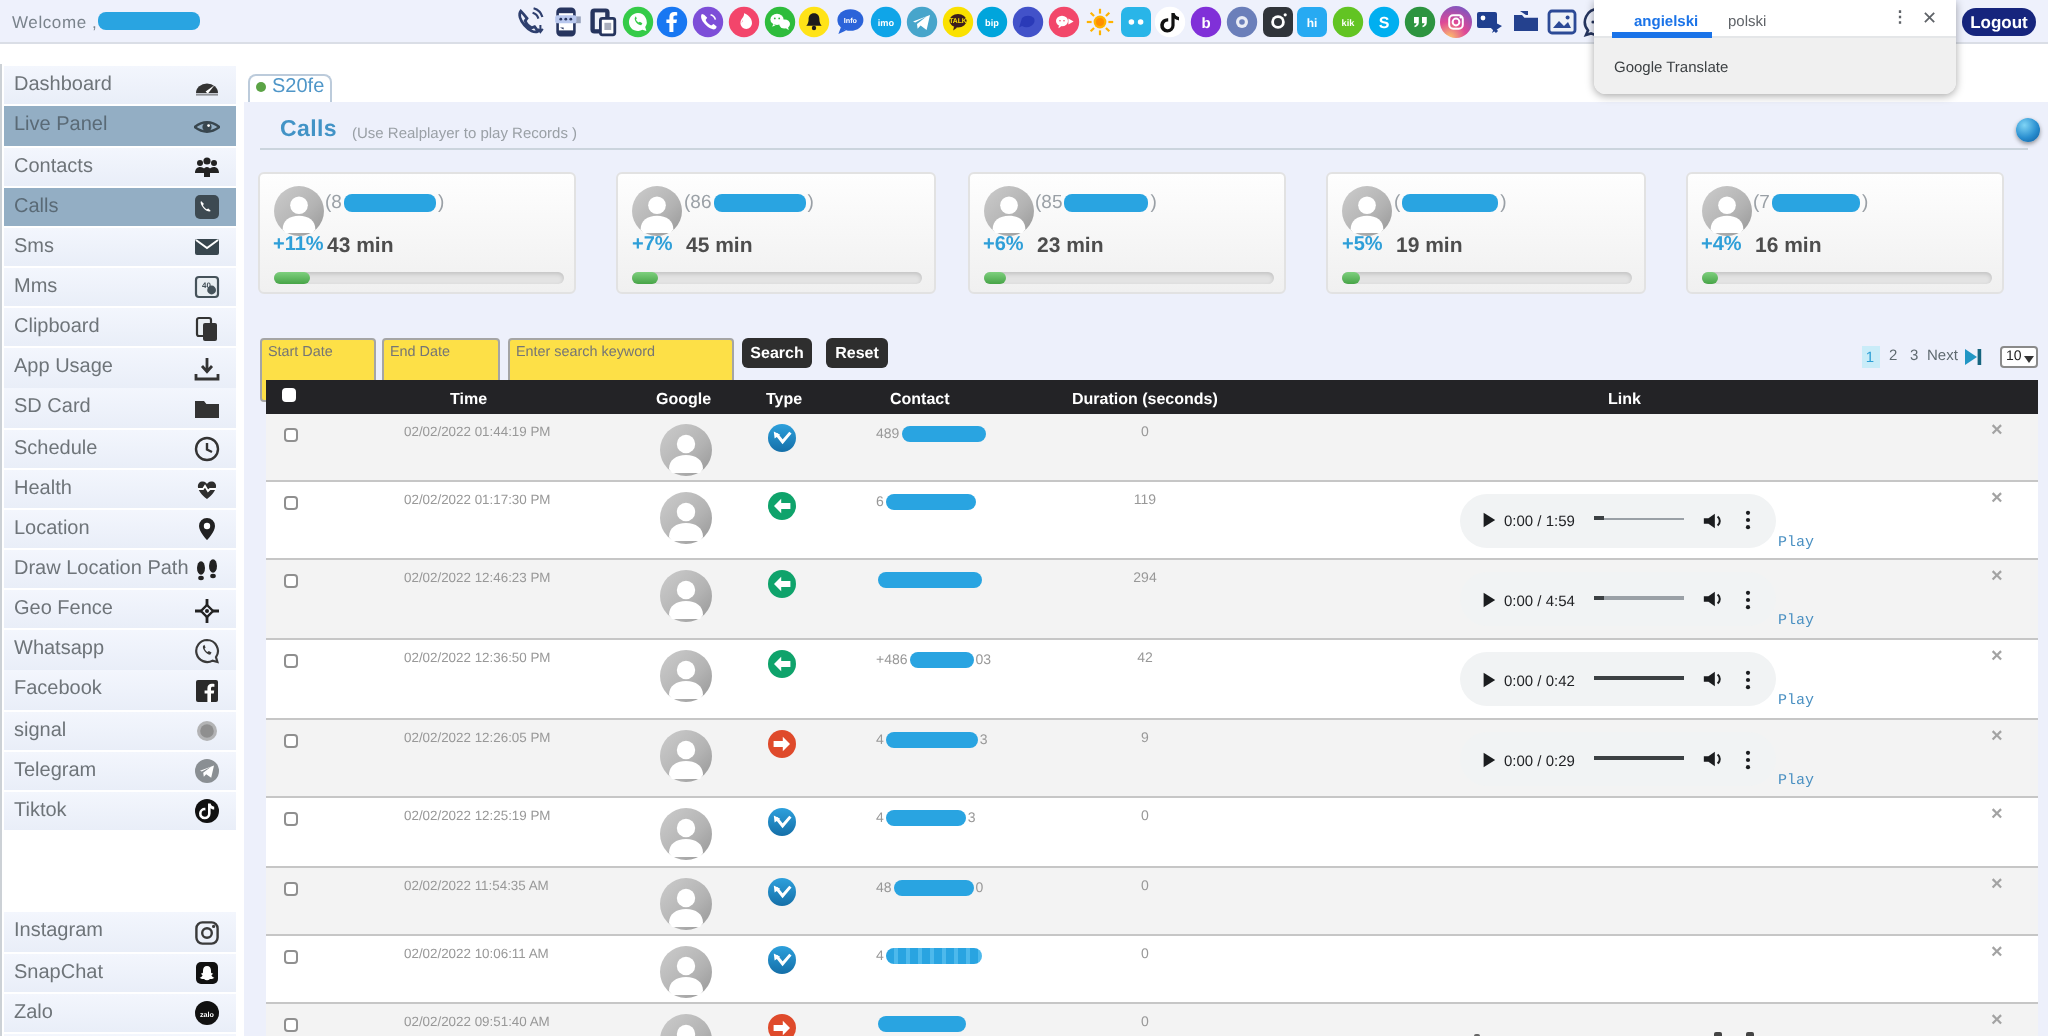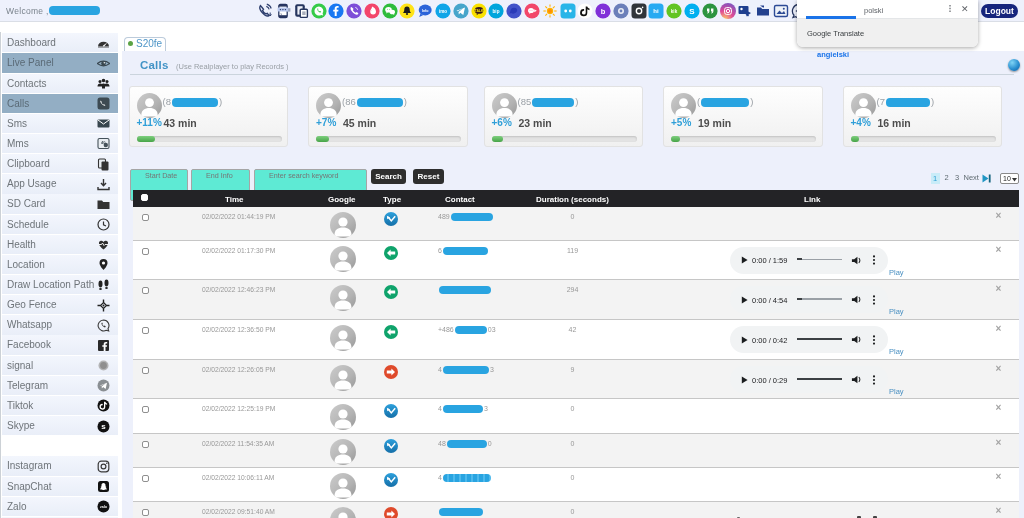--- a/index.html
+++ b/index.html
@@ -9,21 +9,21 @@
 
 
 #topbar { left:0; top:0; width:1024px; height:22px; background:#eef1fc; border-bottom:1px solid #dadee6; }
 #welcome { left:6px; top:5.5px; font-size:8.5px; color:#7a838c; letter-spacing:0.3px; }
 #wredact { left:49px; top:6px; width:51px; height:9px; border-radius:4px; background:#29a4e1; }
 .ticon { position:absolute; top:3px; width:16px; height:16px; border-radius:50%; color:#fff; font-size:6px; font-weight:bold; text-align:center; line-height:16px; }
 
 
 #gt { left:797px; top:0px; width:181px; height:47px; background:#fff; border-radius:0 0 6px 6px; box-shadow:0 1px 4px rgba(0,0,0,0.35); z-index:30; }
 #gt .tabs { position:absolute; left:0; top:0; width:181px; height:19px; background:#fff; border-bottom:1px solid #e4e6e8; }
-#gt .ang { position:absolute; left:20px; top:6px; font-size:7.5px; color:#1a73e8; font-weight:bold;margin-top:44px; }
+#gt .ang { position:absolute; left:20px; top:6px; font-size:7.5px; color:#1a73e8; font-weight:bold; }
 #gt .pol { position:absolute; left:67px; top:6px; font-size:7.5px; color:#5f6368; }
 #gt .underline { position:absolute; left:9px; top:16px; width:50px; height:2.5px; background:#1a73e8; }
 #gt .dots { position:absolute; left:149px; top:4px; font-size:8px; color:#5f6368; font-weight:bold; }
 #gt .close { position:absolute; left:164px; top:4px; font-size:9px; color:#5f6368; }
 #gt .body { position:absolute; left:0; top:19px; width:181px; height:28px; background:#f0f0f0; border-radius:0 0 6px 6px; }
 #gt .gtxt { position:absolute; left:10px; top:10px; font-size:7.5px; color:#3c4043; }
 #logout { left:981px; top:3.5px; width:37px; height:14.5px; background:#16257d; border-radius:8px; color:#fff; font-size:8.5px; font-weight:bold; text-align:center; line-height:14.5px; z-index:5; }
 
 
 #sidebar { left:0; top:32px; width:138px; height:486px; background:#fff; border-left:1px solid #ccd1d6; }
@@ -45,21 +45,21 @@
 .card { position:absolute; top:86px; width:159.5px; height:61px; background:linear-gradient(#fefefe, #f0f0f0); border:1px solid #e2e2e2; border-radius:3px; }
 .cav { position:absolute; left:7px; top:6px; width:25px; height:25px; }
 .cphone { position:absolute; left:33px; top:9px; font-size:9.5px; color:#9aa0a6; }
 .cpct { position:absolute; left:7px; top:30px; font-size:10px; font-weight:bold; color:#2f9fd8; }
 .cmin { position:absolute; left:34px; top:29.5px; font-size:10.5px; font-weight:bold; color:#4d4d4d; }
 .cbar { position:absolute; left:7px; top:48.5px; width:145px; height:6.5px; background:#e3e3e3; border-radius:4px; box-shadow:inset 0 1px 2px rgba(0,0,0,0.15); }
 .cfill { position:absolute; left:0; top:0; height:6.5px; background:linear-gradient(#7ed07e, #47a447); border-radius:4px; }
 .crd { display:inline-block; background:#29a4e1; height:9px; border-radius:4px; vertical-align:middle; margin:0 1px; }
 
 
-.finput { position:absolute; top:169px; height:32px; background:#5eead4; border:1px solid #a5a5a5; border-radius:2px; font-size:7.2px; color:#757575; padding-left:14px; line-height:12px; }
+.finput { position:absolute; top:169px; height:32px; background:#fde047; border:1px solid #a5a5a5; border-radius:2px; font-size:7.2px; color:#757575; padding-left:3px; line-height:12px; }
 .fbtn { position:absolute; top:169px; height:15px; background:#2e2e2e; border-radius:3px; color:#fff; font-size:8px; font-weight:bold; text-align:center; line-height:15px; }
 #pag { left:930.5px; top:172.5px; font-size:7.5px; color:#5f6a70; width:62px; height:12px; }
 #pag .cur { background:#c9ecf8; color:#2d9fd6; }
 #pgsel { left:1000px; top:173px; width:19px; height:11px; background:#fff; border:1px solid #8a8a8a; border-radius:2px; font-size:7px; color:#222; text-align:left; padding-left:2px; line-height:9px; }
 
 
 #thead { left:133px; top:190px; width:886px; height:17px; background:#232326; color:#fff; }
 .hcell { position:absolute; top:5px; font-size:8px; font-weight:bold; }
 .trow { position:absolute; left:133px; width:886px; border-bottom:1px solid #c6c6c6; }
 .gray { background:#f3f3f3; }
@@ -68,21 +68,21 @@
 .time { position:absolute; left:202px; font-size:6.7px; color:#989898; }
 .tava { position:absolute; left:330px; width:26px; height:26px; }
 .ticn { position:absolute; left:384px; width:14px; height:14px; }
 .cont { position:absolute; font-size:7px; color:#989898; }
 .dur { position:absolute; left:540px; width:65px; text-align:center; font-size:7px; color:#989898; }
 .xcl { position:absolute; left:995.5px; font-size:10px; color:#a3a3a3; font-weight:bold; }
 .player { position:absolute; left:729.5px; width:158px; height:27px; background:#f1f3f4; border-radius:13.5px; }
 .ptime { position:absolute; left:22.5px; top:9.5px; font-size:7.5px; color:#202124; white-space:nowrap; }
 .pline { position:absolute; left:67px; top:12.2px; height:1.4px; background:#9aa0a6; width:45px; }
 .plined { position:absolute; left:67px; top:11.8px; height:2.2px; background:#3c4043; width:45px; }
-.playlink { position:absolute; left:889px; font-size:7.5px; color:#4a90c2; }
+.playlink { position:absolute; left:889px; font-size:7.5px; color:#4a90c2;font-family:Liberation Mono, monospace; }
 </style>
 </head>
 <body>
 <div id="stage">
 
   <div class="abs" id="topbar"></div>
   <div class="abs" id="welcome">Welcome ,</div>
   <div class="abs" id="wredact"></div>
   <div class="abs" id="iconrow">
       <div class="ticon" style="left:257.2px; background:none;"><svg width="16" height="16" viewBox="0 0 16 16">
@@ -343,24 +343,20 @@
             <circle cx="6.5" cy="6.5" r="5" fill="#a8a8a8" opacity=".85"></circle>
             <circle cx="6.5" cy="6.5" r="3.4" fill="#8f8f8f"></circle>
           </svg></span></div>
       <div class="srow" style="top:343.75px;">Telegram<span class="sic"><svg width="13" height="13" viewBox="0 0 13 13">
             <circle cx="6.5" cy="6.5" r="6" fill="#8a8f93"></circle>
             <path d="M3 6.4 l7-2.7 -1.4 6.2 -2.5-1.8 -1.2 1.3 -.3-2 3.9-3 -4.6 2.4z" fill="#fff"></path>
           </svg></span></div>
       <div class="srow" style="top:363.90px;">Tiktok<span class="sic"><svg width="13" height="13" viewBox="0 0 13 13">
             <circle cx="6.5" cy="6.5" r="6" fill="#111"></circle>
             <path d="M7 2.8 v5 a1.6 1.6 0 1 1 -1.3-1.6 V4.9 a2.9 2.9 0 1 0 2.6 2.9 V5.1 c.5.4 1.1.7 1.8.7 V4.4 c-.9-.1-1.6-.7-1.8-1.6z" fill="#fff"></path>
-          </svg></span></div>
-      <div class="srow" style="top:384.05px;">Skype<span class="sic"><svg width="13" height="13" viewBox="0 0 13 13">
-            <circle cx="6.5" cy="6.5" r="6" fill="#111"></circle>
-            <text x="6.5" y="9.3" font-size="8" fill="#fff" text-anchor="middle" font-weight="bold">s</text>
           </svg></span></div>
       <div class="srow" style="top:384px;margin-top:41px;">Viber<span class="sic"><svg width="13" height="13" viewBox="0 0 13 13">
             <rect x="1" y="1" width="11" height="11" rx="2.5" fill="#111"></rect>
             <text x="6.5" y="9.5" font-size="7.5" fill="#fff" text-anchor="middle" font-weight="bold">V</text>
           </svg></span></div>
       <div class="srow" style="top:424.35px;">Instagram<span class="sic"><svg width="13" height="13" viewBox="0 0 13 13">
             <rect x="1.2" y="1.2" width="10.6" height="10.6" rx="3" fill="none" stroke="#3a3a3a" stroke-width="1.2"></rect>
             <circle cx="6.5" cy="6.5" r="2.4" fill="none" stroke="#3a3a3a" stroke-width="1.2"></circle>
             <circle cx="9.8" cy="3.2" r=".8" fill="#3a3a3a"></circle>
           </svg></span></div>
@@ -480,21 +476,21 @@
         <div class="cphone">(7<span class="crd" style="width:44px;"></span>)</div>
         <div class="cpct">+4%</div>
         <div class="cmin">16 min</div>
         <div class="cbar">
           <div class="cfill" style="width:8px;"></div>
         </div>
       </div>
     </div>
 
   <div class="finput" style="left:130px; width:58px;">Start Date</div>
-  <div class="finput" style="left:191px; width:59px;">End Info</div>
+  <div class="finput" style="left:191px; width:59px;">End Date</div>
   <div class="finput" style="left:254px; width:113px;">Enter search keyword</div>
   <div class="fbtn" style="left:371px; width:35px;">Search</div>
   <div class="fbtn" style="left:413px; width:31px;">Reset</div>
   <div class="abs" id="pag">
     <span class="cur" style="position:absolute;left:0px;top:0px;width:9px;height:11px;text-align:center;line-height:11px;">1</span>
     <span style="position:absolute;left:14px;top:0px;">2</span>
     <span style="position:absolute;left:24.5px;top:0px;">3</span>
     <span style="position:absolute;left:33px;top:0px;">Next</span>
     <svg width="9" height="9" viewBox="0 0 9 9" style="position:absolute;left:51px;top:1px;">
         <path d="M0.5 0.5 L6.5 4.5 L0.5 8.5z" fill="#2196c4"></path>

